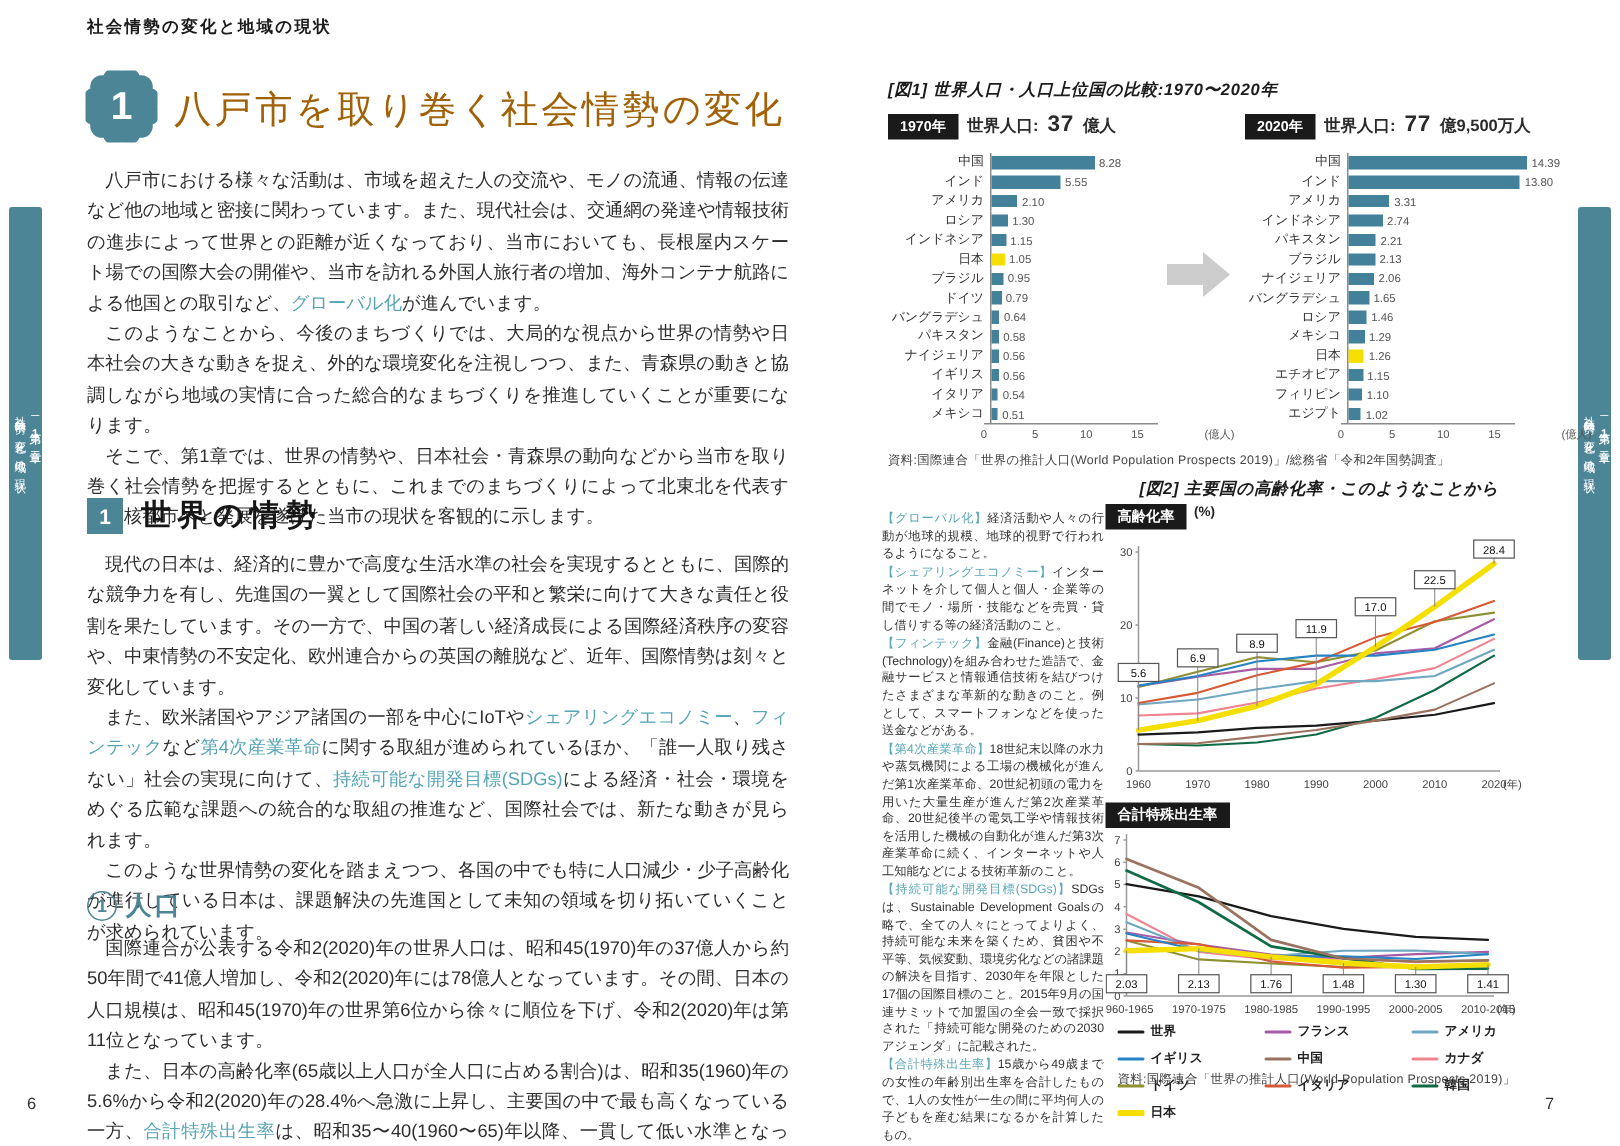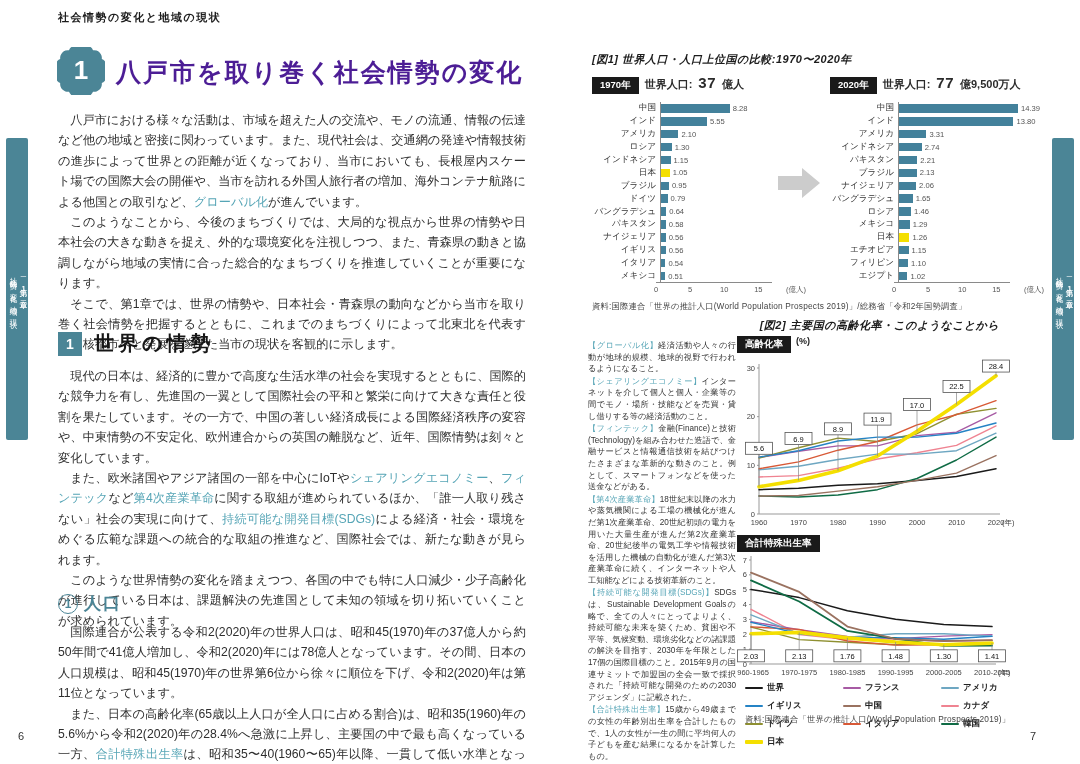--- a/index.html
+++ b/index.html
@@ -10,21 +10,21 @@
         display:flex;flex-direction:column;align-items:center;justify-content:flex-start;
         writing-mode:vertical-rl;text-orientation:upright;color:#fff;font-size:7.5px;
         letter-spacing:1.5px;padding-top:10px;box-sizing:border-box;}
   .vtab .vch{font-weight:bold;margin-bottom:10px;}
   
   .runhead{position:absolute;left:58px;top:10px;font-size:11px;font-weight:bold;letter-spacing:1.5px;color:#1c1c1c;}
   .seal{position:absolute;left:57px;top:47px;width:48px;height:48px;}
   .seal svg{position:absolute;inset:0;}
   .seal .num{position:absolute;inset:0;display:flex;align-items:center;justify-content:center;
              color:#fff;font-size:26px;font-weight:bold;padding-bottom:2px;}
-  .bigtitle{position:absolute;left:116px;top:56px;font-size:25px;font-weight:bold;letter-spacing:2px;color:#4c1d95;}
+  .bigtitle{position:absolute;left:116px;top:56px;font-size:25px;font-weight:normal;letter-spacing:2px;color:#a16207;}
   .body{position:absolute;width:468px;}
   .body p{margin:0;font-size:12.2px;line-height:20.4px;text-indent:1em;text-align:justify;color:#2e2e2e;}
   .hl-t{color:#56a5b6;}
   .intro{left:58px;top:110px;}
   .sec-head{position:absolute;left:58px;top:330px;display:flex;align-items:center;}
   .sec-head .sq{width:24px;height:24px;background:#4b8596;color:#fff;font-size:14px;font-weight:bold;
                 display:flex;align-items:center;justify-content:center;}
   .sec-head .tt{font-size:20px;font-weight:bold;letter-spacing:4px;margin-left:12px;color:#161616;}
   .sec-paras{left:58px;top:366px;}
   .sub-head{position:absolute;left:58px;top:592px;color:#4b8596;display:flex;align-items:center;}
@@ -41,21 +41,21 @@
   .pophead .big{font-size:15px;font-weight:bold;letter-spacing:0.5px;}
   .barchart{position:absolute;width:210px;}
   .brow{display:flex;align-items:center;height:12.9px;}
   .blab{width:64px;font-size:8.6px;text-align:right;padding-right:4px;color:#333;white-space:nowrap;}
   .btrack{flex:1;display:flex;align-items:center;border-left:1px solid #8a8a8a;height:100%;overflow:visible;}
   .bbar{height:8.5px;background:#43819b;}
   .bbar.hl{background:#f4df00;}
   .bval{font-size:7.6px;color:#555;margin-left:3px;white-space:nowrap;}
   .baxis{position:relative;margin-left:64px;border-top:1px solid #8a8a8a;height:13px;width:116px;}
   .baxis span{position:absolute;top:2px;transform:translateX(-50%);font-size:7.5px;color:#555;}
-  .baxis .bunit{left:100%;margin-left:14px;transform:none;white-space:nowrap;}
+  .baxis .bunit{left:100%;margin-left:31px;transform:none;white-space:nowrap;}
   .arrow{position:absolute;left:778px;top:168px;}
   .srcline{position:absolute;font-size:8.3px;color:#444;letter-spacing:0.2px;}
   .glossary{position:absolute;left:588px;top:340px;width:148px;}
   .glossary p{margin:0 0 1px 0;font-size:8.2px;line-height:11.6px;text-align:justify;color:#333;}
   .gterm{color:#5aa7b8;}
   .chart-head{position:absolute;display:flex;align-items:flex-start;gap:5px;}
   .chart-head .unit{font-size:9px;color:#222;font-weight:bold;}
   svg text.tk{font-size:7.5px;fill:#444;font-family:"Liberation Sans","DejaVu Sans",sans-serif;}
   svg text.cv{font-size:7.5px;fill:#111;font-family:"Liberation Sans","DejaVu Sans",sans-serif;}
   .legend{position:absolute;left:745px;top:682px;width:290px;display:grid;

